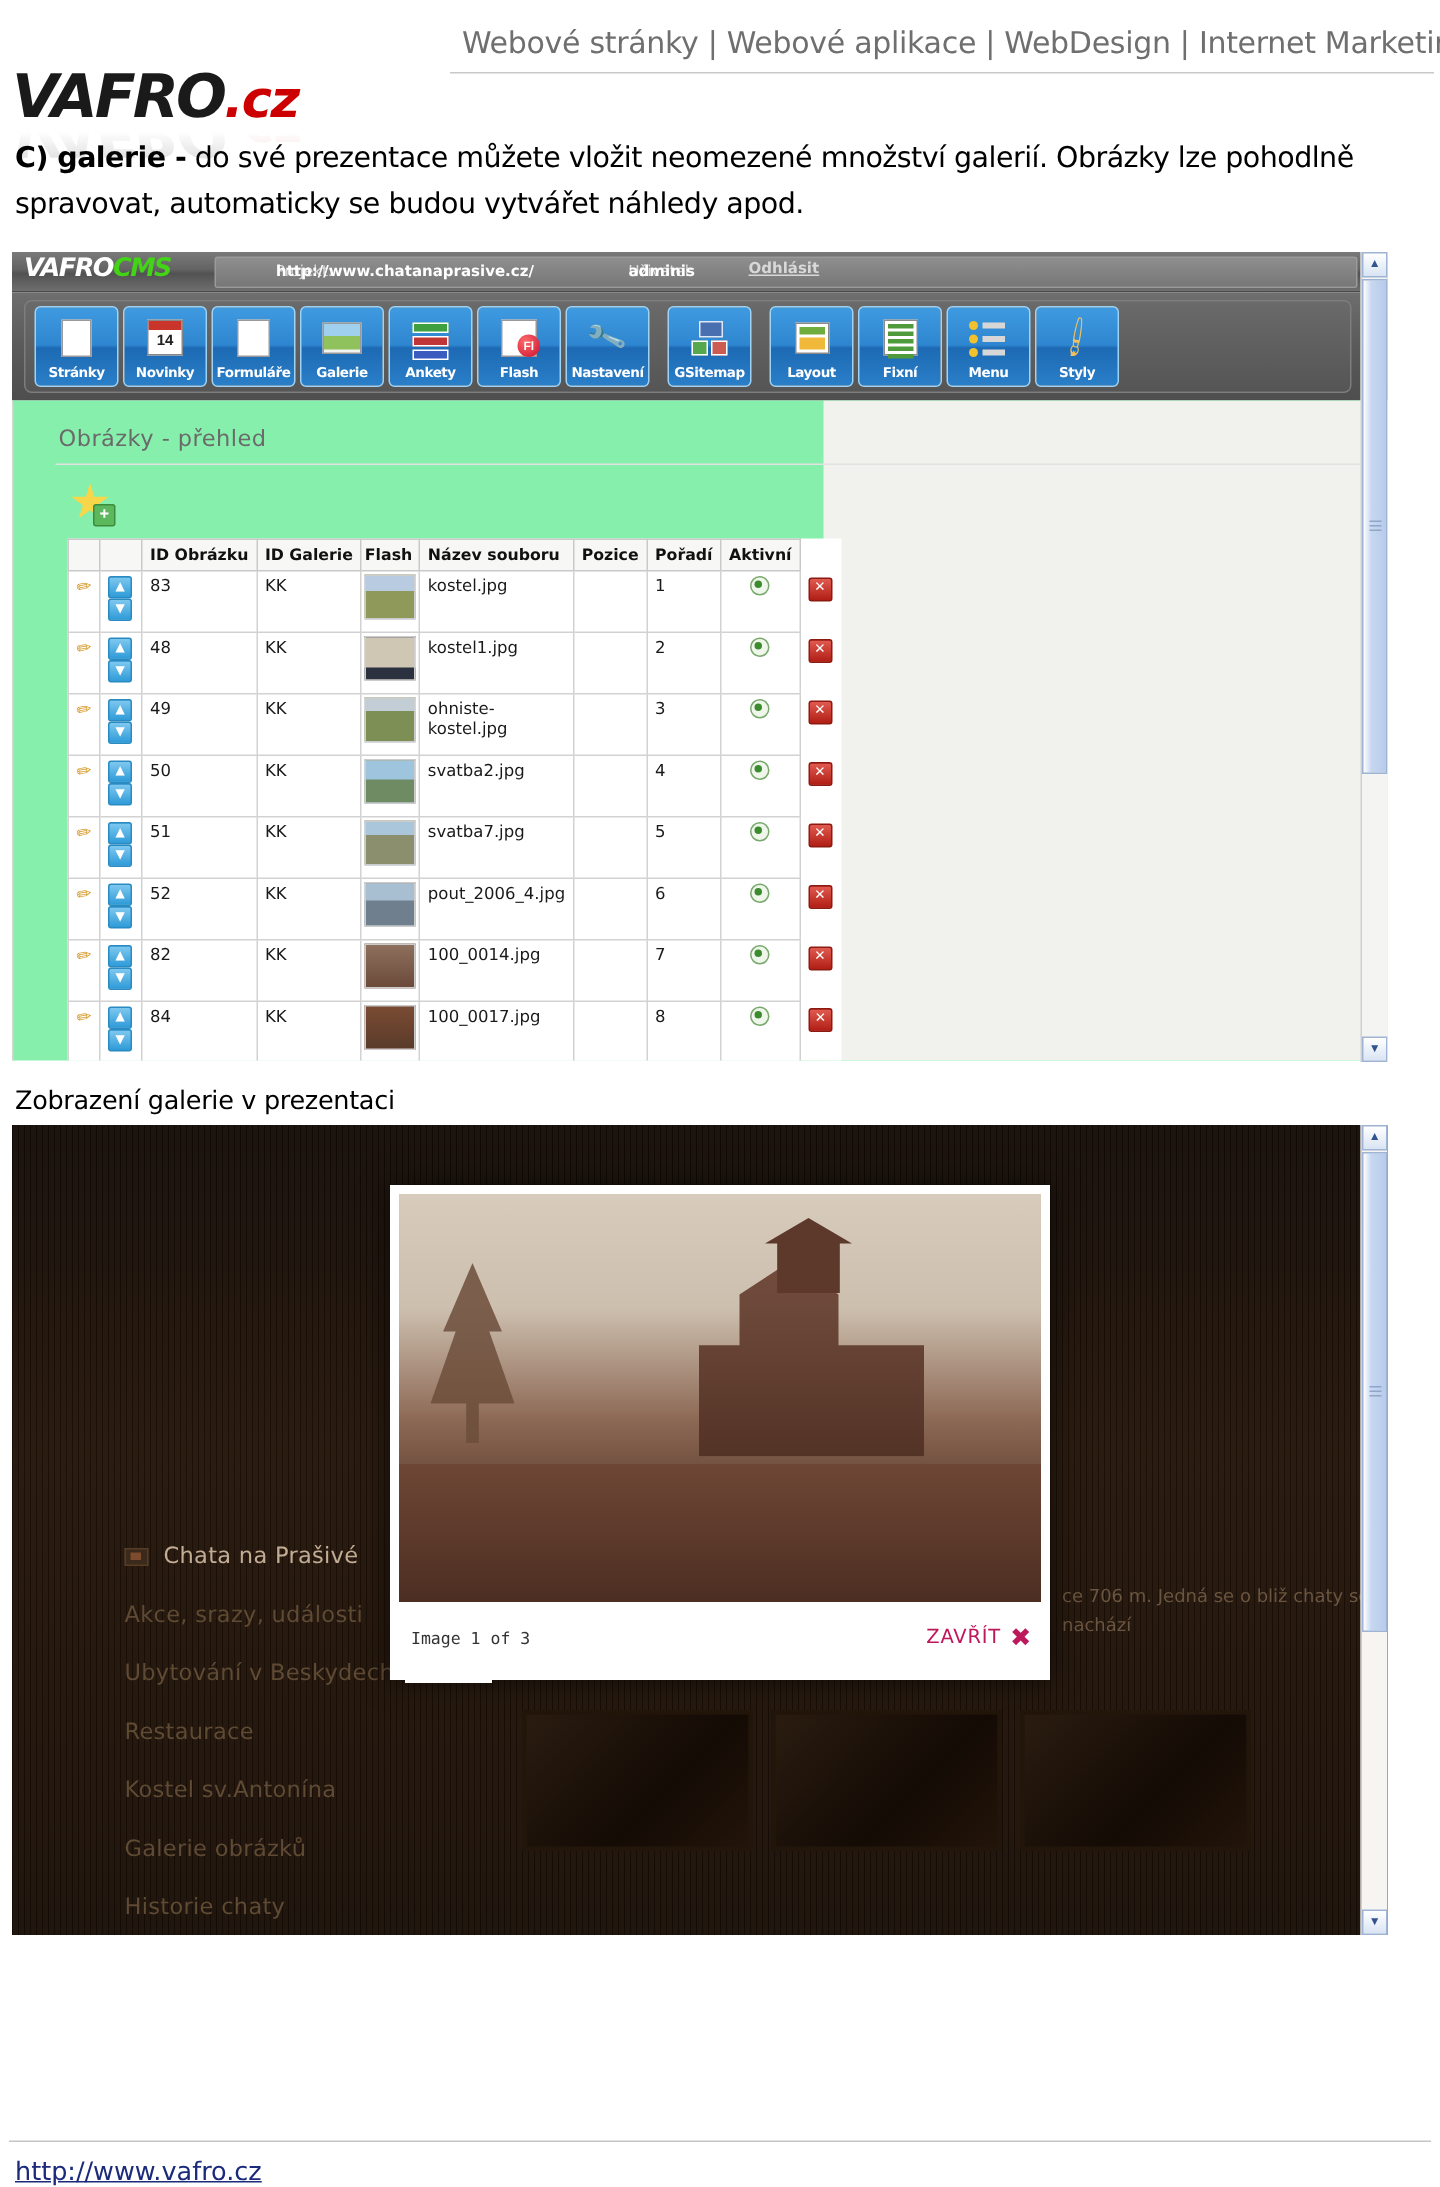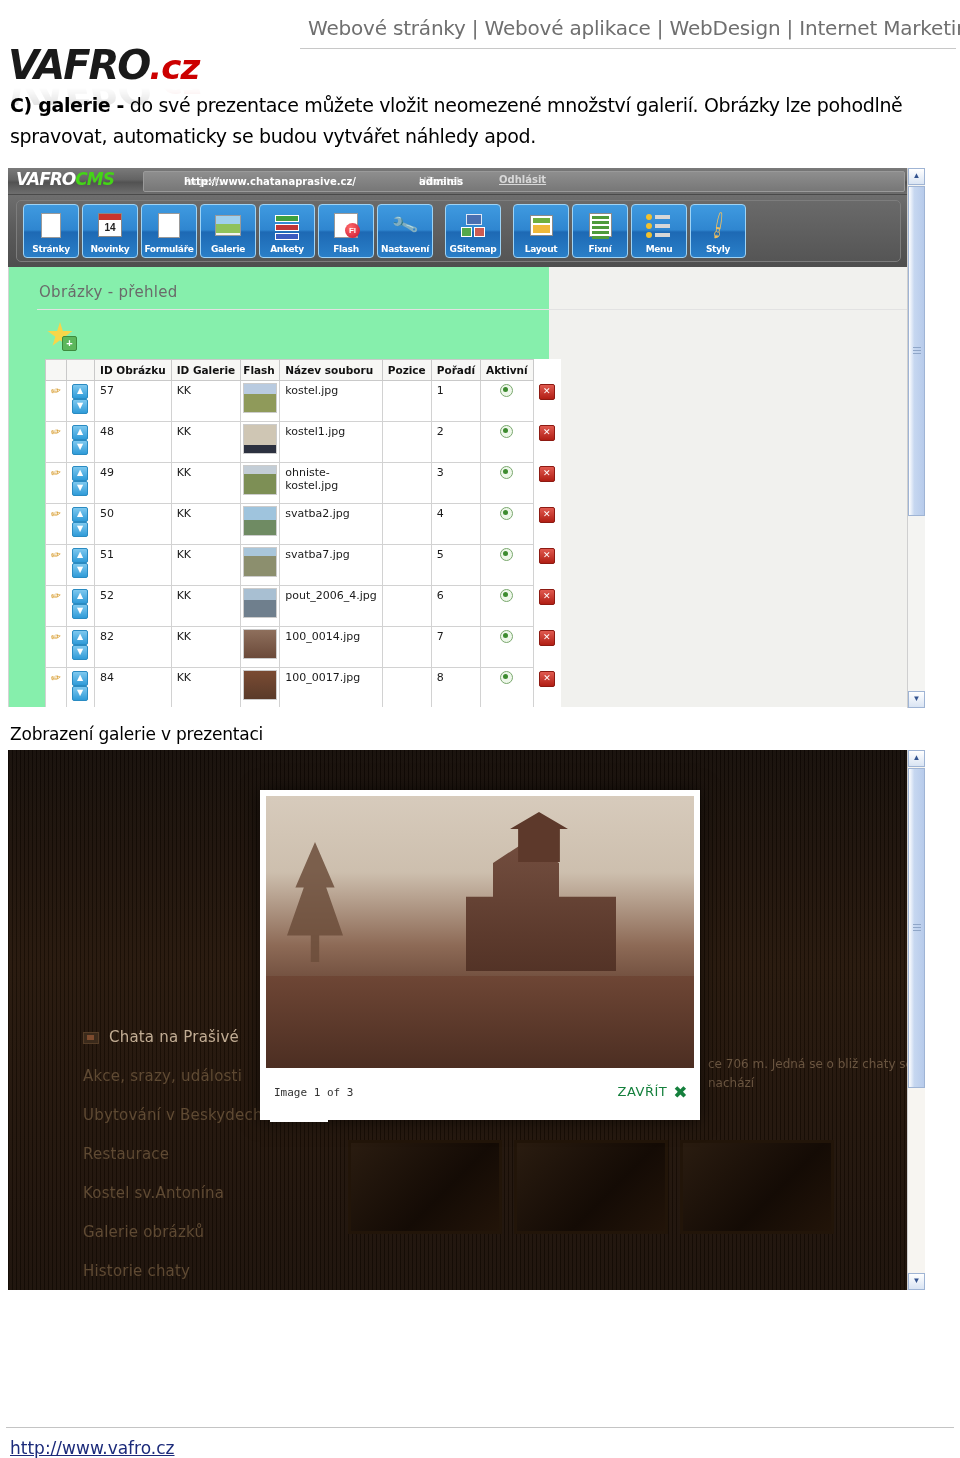--- a/index.html
+++ b/index.html
@@ -312,21 +312,21 @@
   }
   .lb-bar{
     position:absolute;left:0;bottom:0;width:440px;height:50px;background:#fff;
   }
   .lb-count{
     position:absolute;left:14px;top:16px;font-family:"DejaVu Sans Mono", monospace;
     font-size:11px;color:#333;
   }
   .lb-close{
     position:absolute;right:12px;top:12px;font-family:"DejaVu Sans", sans-serif;
-    font-size:13px;color:#15803d;letter-spacing:0.5px;
+    font-size:13px;color:#be185d;letter-spacing:0.5px;
   }
   .lb-close .x{font-weight:bold;font-size:17px;margin-left:6px;vertical-align:-2px;}
 
   
   .footer{position:absolute;left:0;bottom:0;width:960px;}
   .footer-rule{height:1px;background:#c4c4c4;margin:0 6px;}
   .footer-link{
     margin:10px 0 0 10px;font-size:17px;color:#1b2a7a;
     text-decoration:underline;font-family:"DejaVu Sans", sans-serif;display:inline-block;
   }
@@ -521,21 +521,21 @@
             <th class="c-odkaz">Pozice</th>
             <th class="c-poradi">Pořadí</th>
             <th class="c-aktiv">Aktivní</th>
             <th class="c-del" style="border:none;background:transparent"></th>
           </tr>
         </thead>
         <tbody>
           <tr>
             <td class="c-edit"><span class="pencil">✏</span></td>
             <td class="c-move"><span class="arrow-btn">▲</span><span class="arrow-btn">▼</span></td>
-            <td class="c-idimg">57</td>
+            <td class="c-idimg">83</td>
             <td class="c-idgal">KK</td>
             <td class="c-mini">
                 <span class="thumb" style="background:linear-gradient(#b9cbe0 0 35%,#8f9a5a 35% 100%)"></span>
               </td>
             <td class="c-name">kostel.jpg</td>
             <td class="c-odkaz"></td>
             <td class="c-poradi">1</td>
             <td class="c-aktiv"><span class="radio-on"></span></td>
             <td class="c-del"><span class="del-btn">✕</span></td>
           </tr>

